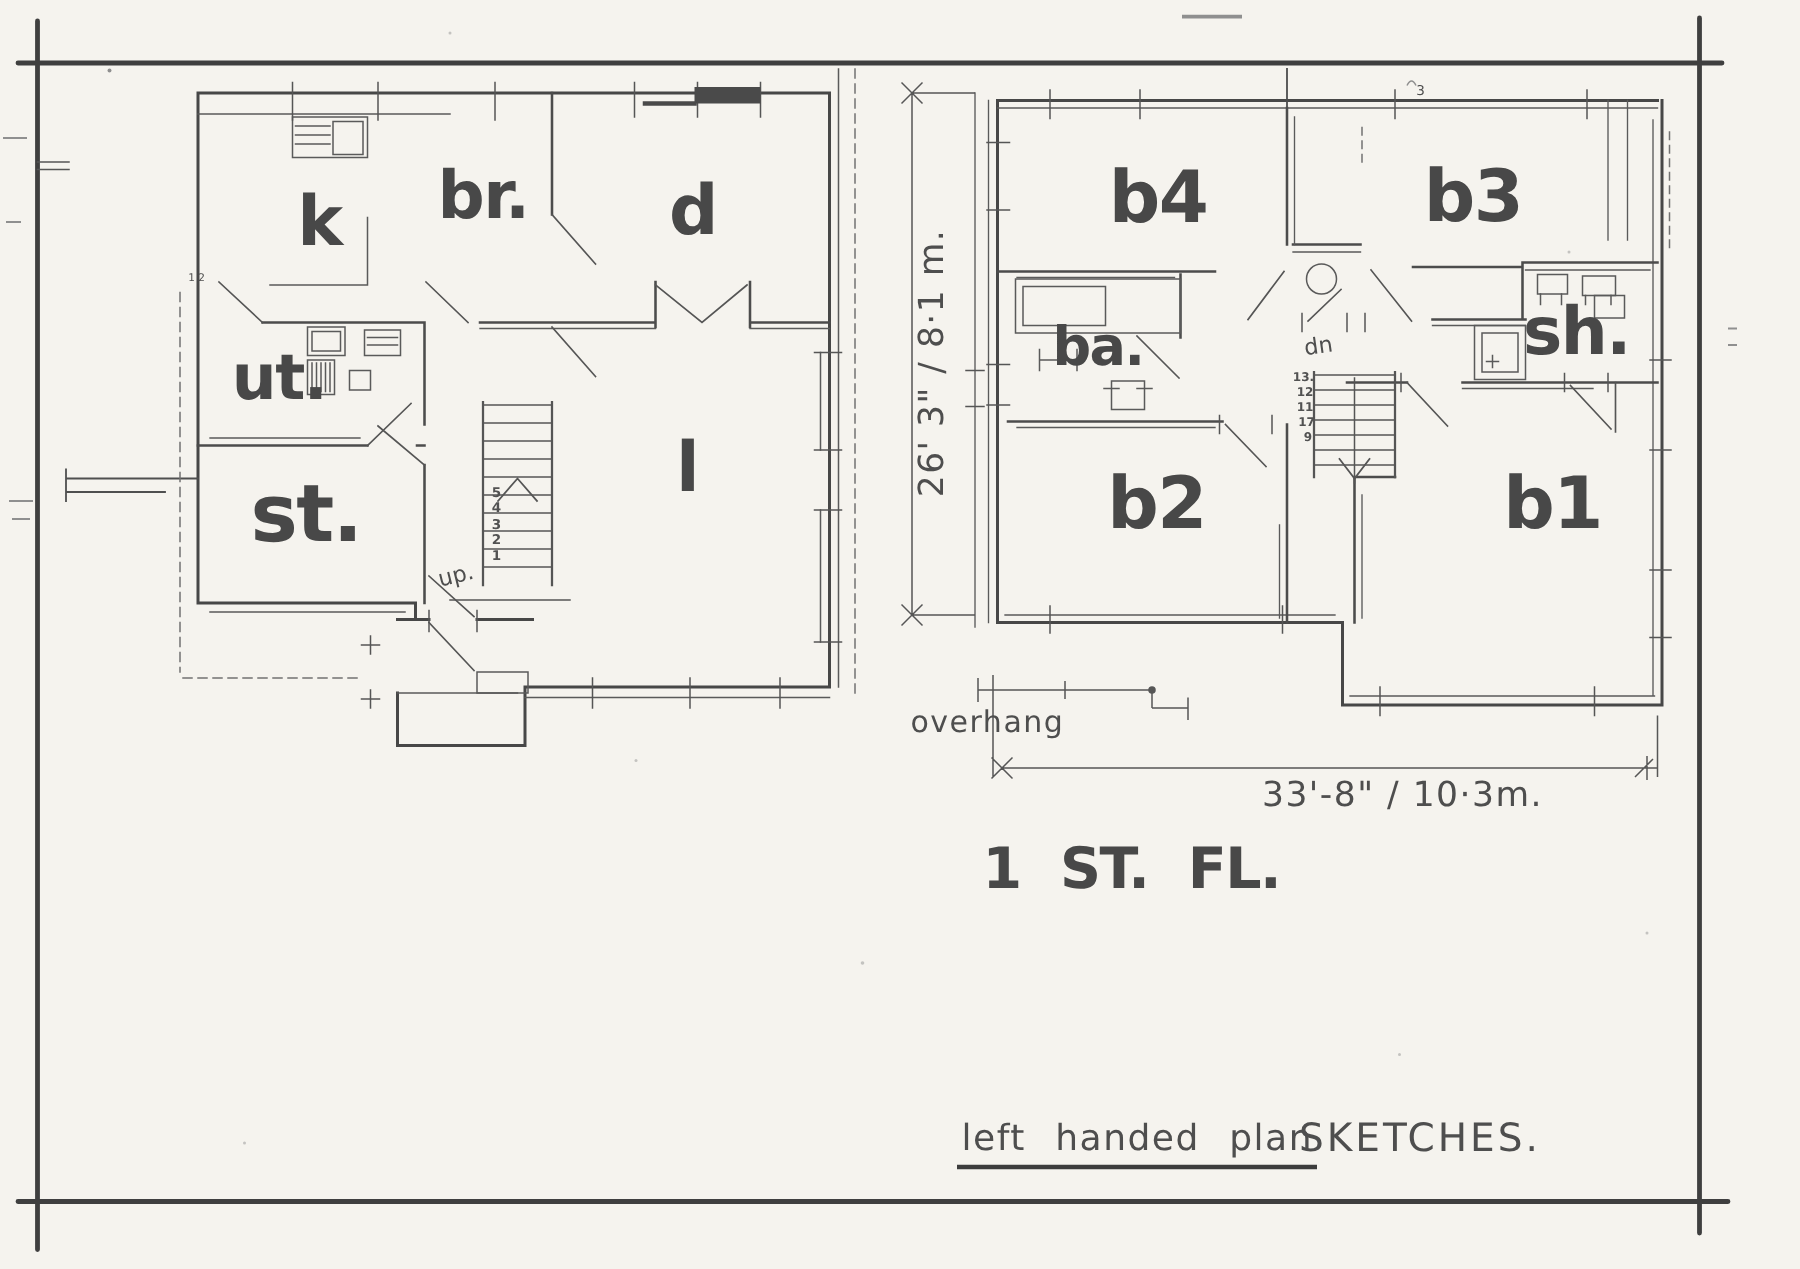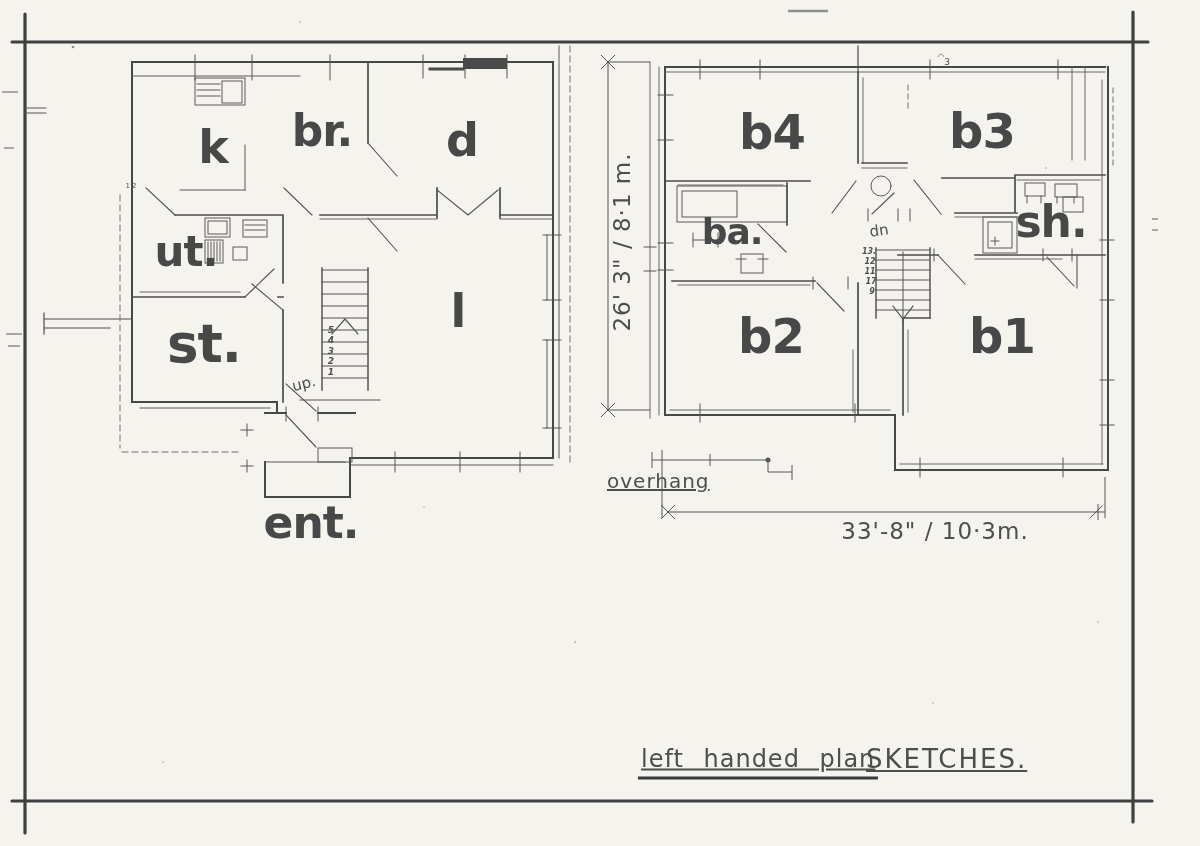--- a/index.html
+++ b/index.html
@@ -7,25 +7,25 @@
     position:relative;width:1200px;height:846px;overflow:hidden;
     background:#f5f3ee;
     font-family:"DejaVu Sans",sans-serif;
   }
   svg{position:absolute;left:0;top:0;}
   .lbl{
     position:absolute;transform:translate(-50%,-50%);
     font-family:"DejaVu Sans",sans-serif;color:#484848;
     white-space:nowrap;line-height:1;user-select:none;
   }
-  .la{transform:translate(0,-50%);text-decoration:underline;}
+  .la{transform:translate(0,-50%);}
   .big{font-weight:bold;letter-spacing:-1px;}
   .hand{font-weight:400;color:#4e4e4e;}
   .underlined{border-bottom:3px solid #3c3c3c;padding:0 3px 6px 3px;}
-  .tread{font-size:9px;color:#525252;font-weight:bold;font-style:italic;}
+  .tread{font-size:9px;color:#525252;font-weight:bold;}
 </style>
 </head>
 <body>
 
 <div id="sheet">
 
   <svg width="1200" height="846" viewBox="0 0 1200 846">
 
     <g stroke="#3f3f3f" stroke-width="3.2" stroke-linecap="round" fill="none">
       <path d="M12 42 H1148 M25 14 V833 M12 801 H1152 M1133 12 V822"></path>
@@ -177,47 +177,47 @@
       </g>
     </g>
   </svg>
 
   <div class="lbl big" style="left:213px;top:147px;font-size:46px">k</div>
   <div class="lbl big" style="left:322px;top:131px;font-size:44px">br.</div>
   <div class="lbl big" style="left:462px;top:140px;font-size:46px">d</div>
   <div class="lbl big" style="left:186px;top:252px;font-size:42px">ut.</div>
   <div class="lbl big" style="left:204px;top:343px;font-size:53px">st.</div>
   <div class="lbl big" style="left:458px;top:311px;font-size:46px">l</div>
-  <div class="lbl big" style="left:311px;top:523px;font-size:44px">ent.</div>
 
   <div class="lbl hand" style="left:304px;top:384px;font-size:15px;transform:translate(-50%,-50%) rotate(-14deg)">up.</div>
   <div class="lbl tread" style="left:331px;top:330px">5</div>
   <div class="lbl tread" style="left:331px;top:340px">4</div>
   <div class="lbl tread" style="left:331px;top:351px">3</div>
   <div class="lbl tread" style="left:331px;top:361px">2</div>
   <div class="lbl tread" style="left:331px;top:372px">1</div>
   <div class="lbl hand" style="left:131px;top:186px;font-size:7px">1 2</div>
 
 
   <div class="lbl big" style="left:772px;top:132px;font-size:48px">b4</div>
   <div class="lbl big" style="left:982px;top:131px;font-size:48px">b3</div>
   <div class="lbl big" style="left:732px;top:232px;font-size:36px">ba.</div>
   <div class="lbl big" style="left:1051px;top:222px;font-size:44px">sh.</div>
   <div class="lbl big" style="left:771px;top:336px;font-size:48px">b2</div>
-  <div class="lbl big" style="left:1002px;top:336px;font-size:48px">b1</div>
+  <div class="lbl big" style="left:1035px;top:336px;font-size:48px">b1</div>
 
   <div class="lbl hand" style="left:879px;top:231px;font-size:15px;transform:translate(-50%,-50%) rotate(-8deg)">dn</div>
   <div class="lbl tread" style="left:869px;top:252px;font-size:8px">13.</div>
   <div class="lbl tread" style="left:870px;top:262px;font-size:8px">12</div>
   <div class="lbl tread" style="left:870px;top:272px;font-size:8px">11</div>
   <div class="lbl tread" style="left:871px;top:282px;font-size:8px">17</div>
   <div class="lbl tread" style="left:872px;top:292px;font-size:8px">9</div>
   <div class="lbl hand" style="left:947px;top:62px;font-size:9px">3</div>
 
   <div class="lbl la hand" style="left:607px;top:481px;font-size:20px;letter-spacing:1px">overhang</div>
+  <div class="lbl la big" style="left:655px;top:579px;font-size:38px;word-spacing:14px">1 ST. FL.</div>
 
   <div class="lbl hand" style="left:622px;top:242px;font-size:23px;letter-spacing:1px;transform:translate(-50%,-50%) rotate(-90deg)">26' 3" / 8·1 m.</div>
   <div class="lbl hand" style="left:935px;top:531px;font-size:23px;letter-spacing:1px">33'-8" / 10·3m.</div>
 
   <div class="lbl la hand" style="left:866px;top:759px;font-size:26px;letter-spacing:2px">SKETCHES.</div>
   <div class="lbl la hand underlined" style="left:638px;top:763px;font-size:24px;word-spacing:11px;letter-spacing:1px">left handed plan</div>
 
 </div>
 
 </body></html>

